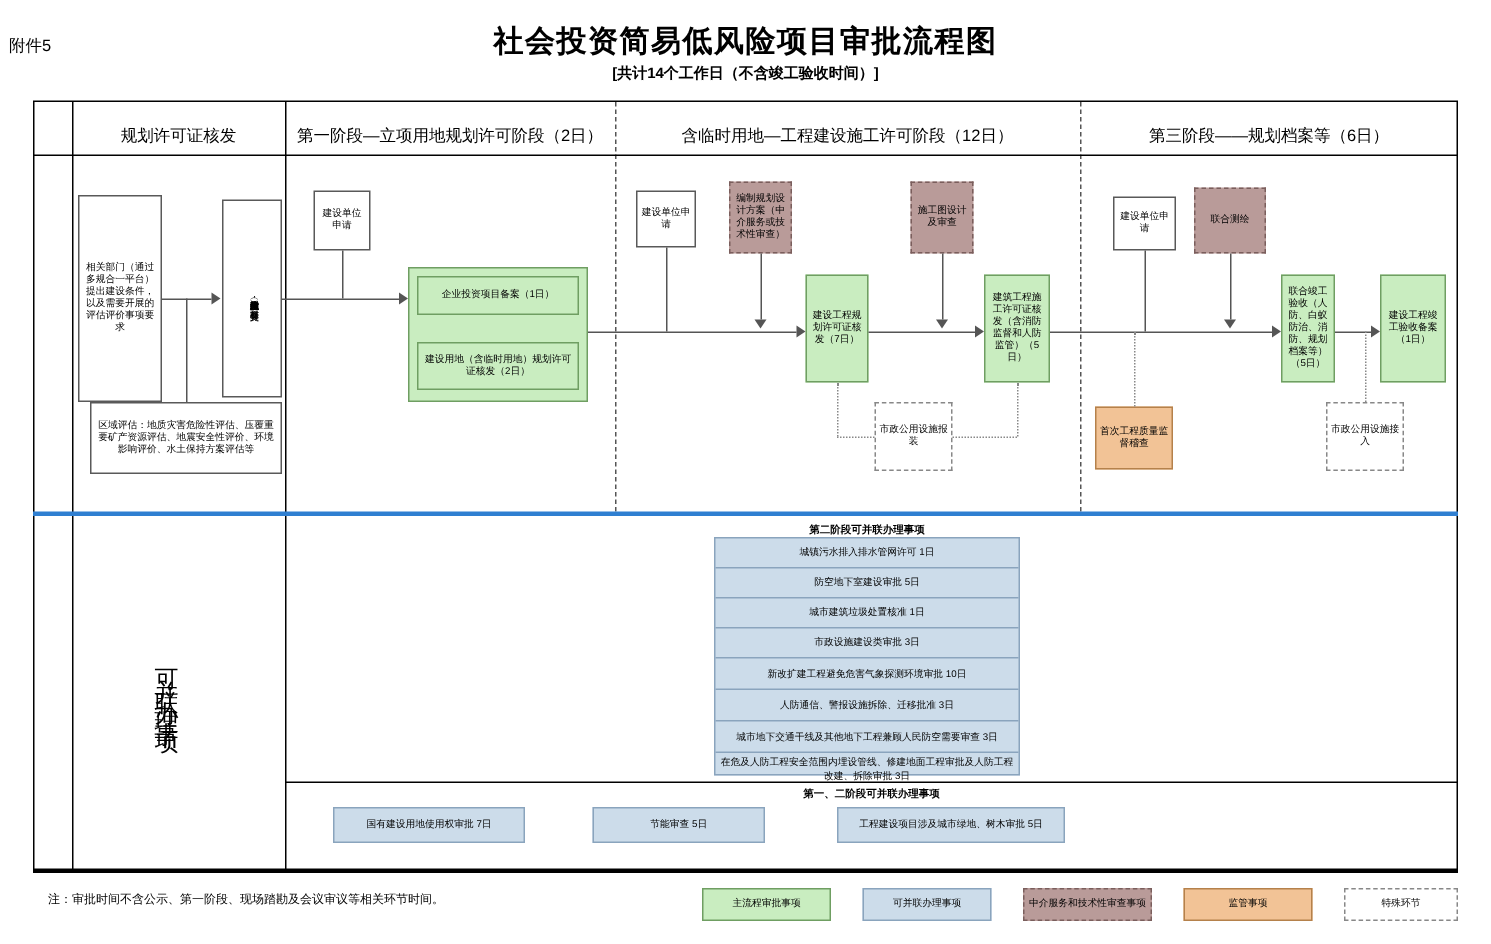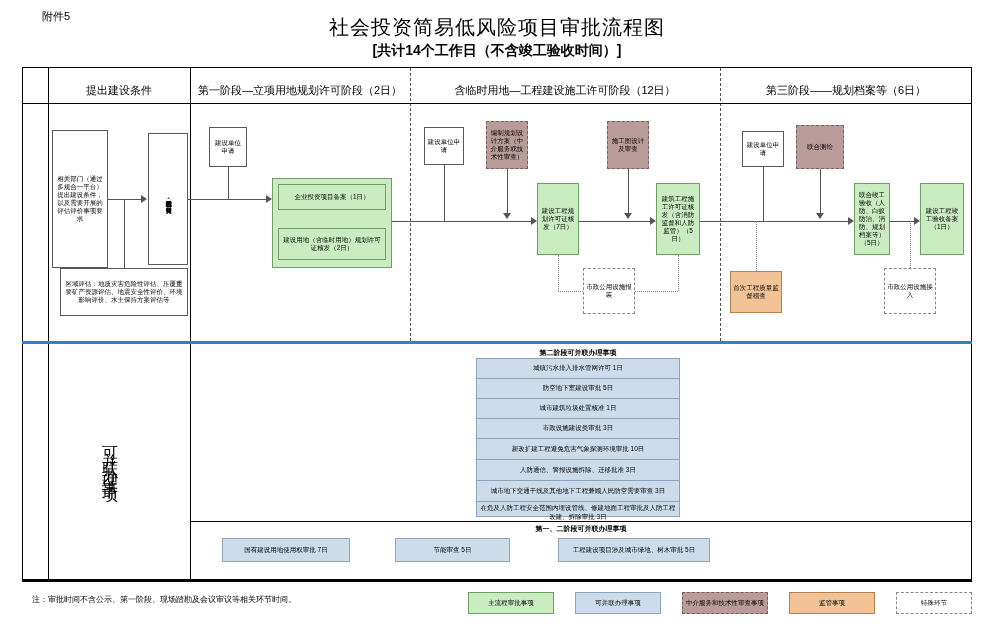--- a/index.html
+++ b/index.html
@@ -7,23 +7,23 @@
     width:994px;height:629px;
     background:#ffffff;
     font-family:"Liberation Sans","DejaVu Sans",sans-serif;
     color:#000;
     position:relative;
     overflow:hidden;
   }
   .abs{position:absolute;box-sizing:border-box;}
 
   
-  #attach-label{left:6px;top:9px;font-size:11px;margin-left:36px;}
-  #title{left:0;top:14px;width:994px;text-align:center;font-size:20px;font-weight:normal;letter-spacing:1px;}
-  #subtitle{left:0;top:42px;width:994px;text-align:center;font-size:14px;font-weight:bold;}
+  #attach-label{left:6px;top:23px;font-size:11px;}
+  #title{left:0;top:14px;width:994px;text-align:center;font-size:20px;font-weight:bold;letter-spacing:1px;}
+  #subtitle{left:0;top:42px;width:994px;text-align:center;font-size:10px;font-weight:bold;}
 
   
   #frame{left:22px;top:67px;width:950px;height:513px;border:1.5px solid #000;background:#fff;}
 
   
   .vsep-solid{border-left:1px solid #000;width:0;}
   .vsep-dash{border-left:1.5px dashed #555;width:0;}
 
   
   #blue-rule{left:22px;top:341px;width:950px;height:3px;background:#2f7fd1;}
@@ -95,21 +95,21 @@
 <div class="abs" id="title">社会投资简易低风险项目审批流程图</div>
 <div class="abs" id="subtitle">[共计14个工作日（不含竣工验收时间）]</div>
 
 <div class="abs" id="frame"></div>
 
 <div class="abs vsep-solid" style="left:48px;top:68px;height:512px;"></div>
 <div class="abs vsep-solid" style="left:190px;top:68px;height:512px;"></div>
 <div class="abs vsep-dash" style="left:410px;top:68px;height:273px;"></div>
 <div class="abs vsep-dash" style="left:720px;top:68px;height:273px;"></div>
 
-<div class="abs col-head" style="left:48px;width:142px;">提出建设条件</div>
+<div class="abs col-head" style="left:48px;width:142px;">规划许可证核发</div>
 <div class="abs col-head" style="left:190px;width:220px;">第一阶段—立项用地规划许可阶段（2日）</div>
 <div class="abs col-head" style="left:410px;width:310px;">含临时用地—工程建设施工许可阶段（12日）</div>
 <div class="abs col-head" style="left:720px;width:252px;">第三阶段——规划档案等（6日）</div>
 <div class="abs" id="head-sep"></div>
 
 <div class="abs node white" style="left:52px;top:130px;width:56px;height:138px;">相关部门（通过多规合一平台）提出建设条件，以及需要开展的评估评价事项要求</div>
 
 <div class="abs node white vnode" style="left:148px;top:133px;width:40px;height:132px;font-size:6px;">建设单位（个人）提出用地和建设需求，并提交有关材料</div>
 
 <div class="abs node white" style="left:60px;top:268px;width:128px;height:48px;">区域评估：地质灾害危险性评估、压覆重要矿产资源评估、地震安全性评价、环境影响评价、水土保持方案评估等</div>

